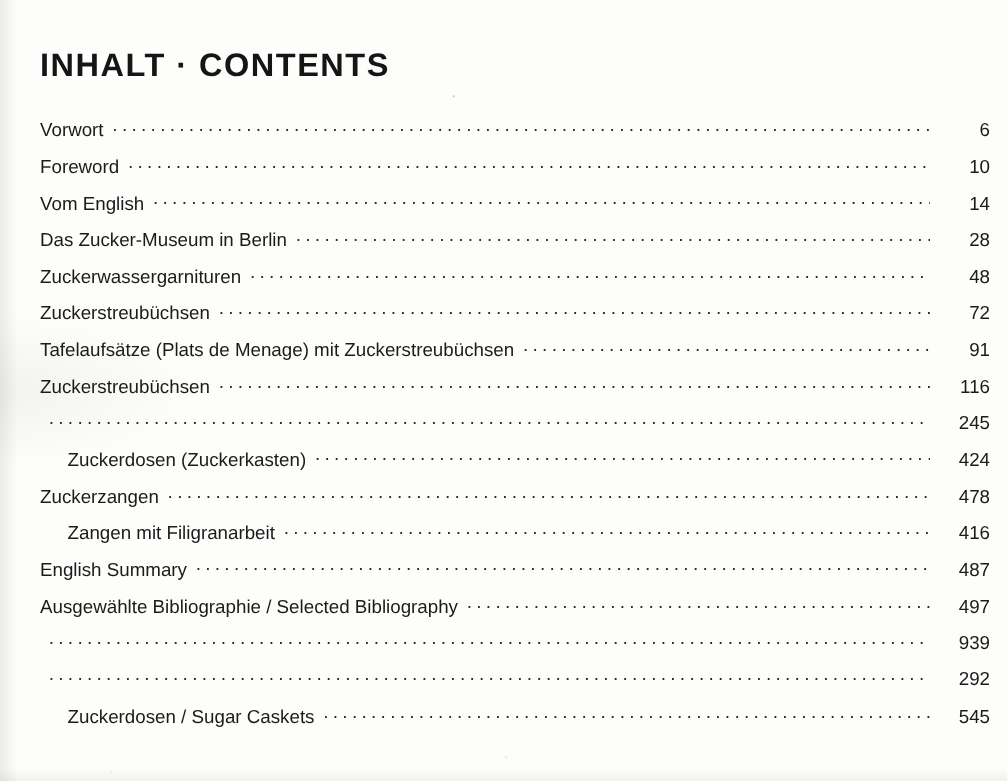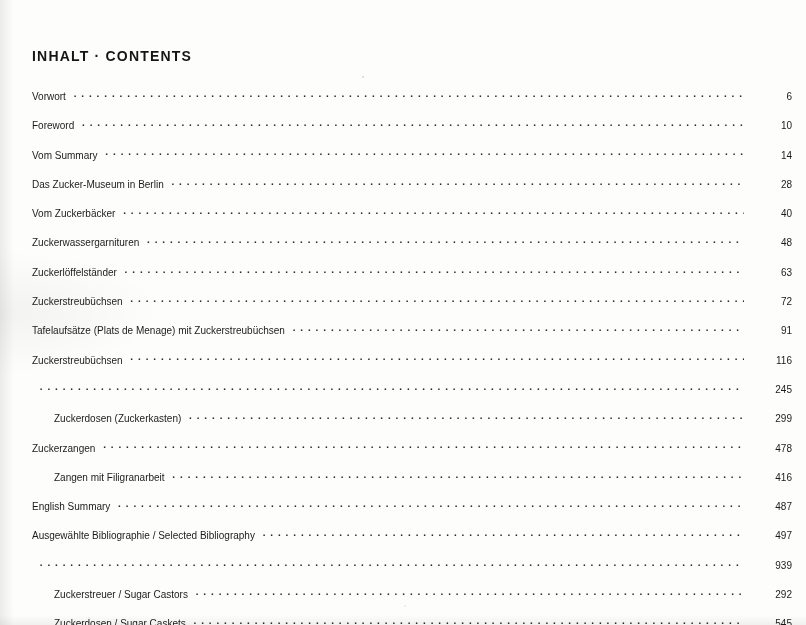--- a/index.html
+++ b/index.html
@@ -18,34 +18,34 @@
     position: relative;
     width: 806px;
     height: 625px;
     box-sizing: border-box;
     padding: 30px 28px 0 28px;
     background:
       radial-gradient(ellipse at 0% 50%, rgba(0,0,0,0.045) 0%, rgba(0,0,0,0) 14%),
       #fdfdfb;
   }
   .title {
-    font-size: 14px;
+    font-size: 26px;
     letter-spacing: 1.2px;
     color: #151515;
-    margin: 18px 0 0 4px;
+    margin: 7px 0 0 4px;
     white-space: nowrap;
   }
   .toc {
     margin: 26px 0 0 4px;
     width: 760px;
   }
   .row {
     display: flex;
     align-items: baseline;
-    font-size: 10px;
+    font-size: 15px;
     line-height: 1.0;
     height: 29.3px;
     white-space: nowrap;
   }
   .row.indent .label {
     padding-left: 22px;
   }
   .label {
     flex: 0 0 auto;
     color: #1b1b1b;
@@ -110,43 +110,33 @@
         <span class="label">Vorwort</span>
         <span class="leader"></span>
         <span class="page-num">6</span>
       </div>
       <div class="row">
         <span class="label">Foreword</span>
         <span class="leader"></span>
         <span class="page-num">10</span>
       </div>
       <div class="row">
-        <span class="label">Vom Summary</span>
+        <span class="label">Vom English</span>
         <span class="leader"></span>
         <span class="page-num">14</span>
       </div>
       <div class="row">
         <span class="label">Das Zucker-Museum in Berlin</span>
         <span class="leader"></span>
         <span class="page-num">28</span>
       </div>
       <div class="row">
-        <span class="label">Vom Zuckerbäcker</span>
-        <span class="leader"></span>
-        <span class="page-num">40</span>
-      </div>
-      <div class="row">
         <span class="label">Zuckerwassergarnituren</span>
         <span class="leader"></span>
         <span class="page-num">48</span>
-      </div>
-      <div class="row">
-        <span class="label">Zuckerlöffelständer</span>
-        <span class="leader"></span>
-        <span class="page-num">63</span>
       </div>
       <div class="row">
         <span class="label">Zuckerstreubüchsen</span>
         <span class="leader"></span>
         <span class="page-num">72</span>
       </div>
       <div class="row">
         <span class="label">Tafelaufsätze (Plats de Menage) mit Zuckerstreubüchsen</span>
         <span class="leader"></span>
         <span class="page-num">91</span>
@@ -156,21 +146,21 @@
         <span class="leader"></span>
         <span class="page-num">116</span>
       </div>
       <div class="row">
         <span class="leader"></span>
         <span class="page-num">245</span>
       </div>
       <div class="row indent">
         <span class="label">Zuckerdosen (Zuckerkasten)</span>
         <span class="leader"></span>
-        <span class="page-num">299</span>
+        <span class="page-num">424</span>
       </div>
       <div class="row">
         <span class="label">Zuckerzangen</span>
         <span class="leader"></span>
         <span class="page-num">478</span>
       </div>
       <div class="row indent">
         <span class="label">Zangen mit Filigranarbeit</span>
         <span class="leader"></span>
         <span class="page-num">416</span>
@@ -183,21 +173,20 @@
       <div class="row">
         <span class="label">Ausgewählte Bibliographie / Selected Bibliography</span>
         <span class="leader"></span>
         <span class="page-num">497</span>
       </div>
       <div class="row">
         <span class="leader"></span>
         <span class="page-num">939</span>
       </div>
       <div class="row indent">
-        <span class="label">Zuckerstreuer / Sugar Castors</span>
         <span class="leader"></span>
         <span class="page-num">292</span>
       </div>
       <div class="row indent">
         <span class="label">Zuckerdosen / Sugar Caskets</span>
         <span class="leader"></span>
         <span class="page-num">545</span>
       </div>
     </div>
 </div>

